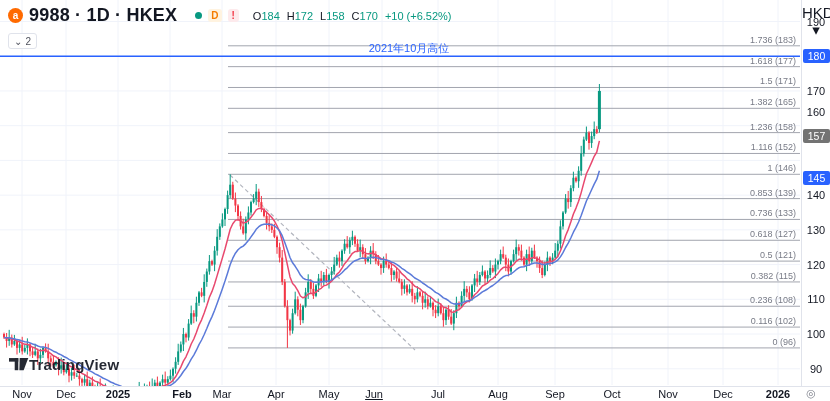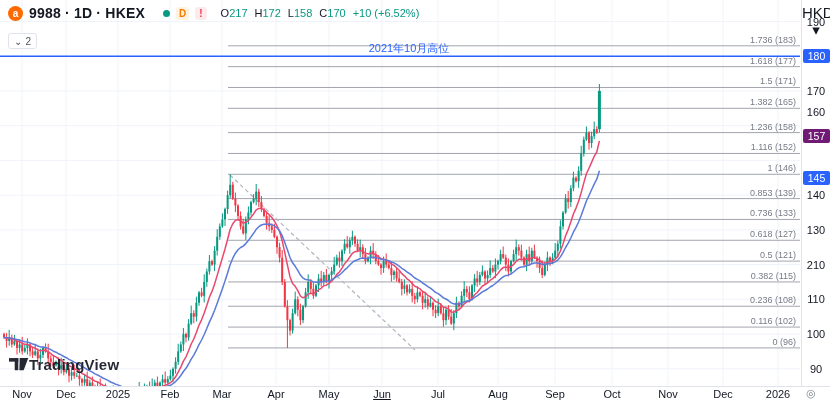--- a/index.html
+++ b/index.html
@@ -5,21 +5,21 @@
   * { margin:0; padding:0; box-sizing:border-box; }
   html,body { width:830px; height:401px; background:#fff; overflow:hidden;
               font-family:"Liberation Sans", sans-serif; }
   #chart-root { position:relative; width:830px; height:401px; background:#fff; }
   #plot-svg { position:absolute; left:0; top:0; }
 
   
   #header { position:absolute; left:8px; top:5px; display:flex; align-items:center; gap:6px; z-index:5; }
   #symbol-logo { width:15px; height:15px; border-radius:50%; background:#ff6a00; color:#fff;
                  font-size:10px; font-weight:bold; display:flex; align-items:center; justify-content:center; }
-  #symbol-title { font-size:14px; font-weight:700; color:#131722; letter-spacing:.2px; }
+  #symbol-title { font-size:18px; font-weight:700; color:#131722; letter-spacing:.2px; }
   .status-dot { width:7px; height:7px; border-radius:50%; background:#089981; margin-left:12px; }
   .status-d { font-size:10px; font-weight:700; color:#f57c00; background:#fff3e0; border-radius:3px; padding:0 3px; line-height:13px; }
   .status-alert { font-size:10px; font-weight:700; color:#f23645; background:#fdeaec; border-radius:3px; padding:0 4px; line-height:13px; }
   #ohlc { display:flex; gap:7px; font-size:11px; margin-left:8px; color:#131722; }
   #ohlc .pair b { font-weight:400; color:#131722; }
   #ohlc .val { color:#089981; }
   #collapse-chip { position:absolute; left:8px; top:33px; display:inline-flex; align-items:center; gap:3px;
                    border:1px solid #e0e3eb; background:#fff; border-radius:3px; padding:0 5px; height:16px;
                    font-size:10px; color:#50535e; z-index:5; }
 
@@ -31,21 +31,21 @@
   #price-axis { position:absolute; left:801px; top:0; width:29px; height:386px; border-left:1px solid #e0e3eb; background:#fff; }
   #currency-toggle { position:absolute; top:4px; left:0; width:100%; text-align:center; font-size:15px; color:#131722; }
   .price-tick { position:absolute; left:0; width:100%; text-align:center; font-size:11px; color:#131722; height:14px; line-height:14px; }
   .price-badge { position:absolute; left:1px; width:27px; height:14px; border-radius:2px; color:#fff;
                  font-size:10.5px; line-height:14px; text-align:center; font-weight:400; }
   #scale-settings { position:absolute; left:806px; top:387px; font-size:11px; color:#787b86; z-index:6; }
 
   
   #time-axis { position:absolute; left:0; top:386px; width:830px; height:23px; border-top:1px solid #e0e3eb; background:#fff; }
   .time-tick { position:absolute; top:1px; transform:translateX(-50%); font-size:11px; color:#131722; white-space:nowrap; }
-  .time-tick.bold { font-weight:400; }
+  .time-tick.bold { font-weight:700; }
 </style>
 </head>
 <body>
 
 <div id="chart-root">
 
   <svg id="plot-svg" width="801" height="386" viewBox="0 0 801 386">
       <line x1="0" y1="21.5" x2="800" y2="21.5" stroke="#f0f3fa" stroke-width="1"></line>
       <line x1="0" y1="56.225" x2="800" y2="56.225" stroke="#f0f3fa" stroke-width="1"></line>
       <line x1="0" y1="90.95" x2="800" y2="90.95" stroke="#f0f3fa" stroke-width="1"></line>
@@ -569,21 +569,21 @@
       <text x="796" y="344.915" fill="#787b86" font-size="9" text-anchor="end" font-family="&quot;Liberation Sans&quot;,sans-serif">0 (96)</text>
     </svg>
 
   <div id="header">
     <div id="symbol-logo">a</div>
     <div id="symbol-title">9988 · 1D · HKEX</div>
     <div class="status-dot"></div>
     <div class="status-d">D</div>
     <div class="status-alert">!</div>
     <div id="ohlc">
-      <span class="pair"><b>O</b><span class="val">217</span></span>
+      <span class="pair"><b>O</b><span class="val">184</span></span>
       <span class="pair"><b>H</b><span class="val">172</span></span>
       <span class="pair"><b>L</b><span class="val">158</span></span>
       <span class="pair"><b>C</b><span class="val">170</span></span>
       <span class="val">+10 (+6.52%)</span>
     </div>
   </div>
   <div id="collapse-chip">
     <span>⌄</span>
     <span>2</span>
   </div>
@@ -599,39 +599,39 @@
 
   <div id="price-axis">
     <div id="currency-toggle">HKD ▾</div>
   <div class="price-tick" style="top: 14.5px;">190</div>
       <div class="price-tick" style="top: 49.225px;">180</div>
       <div class="price-tick" style="top: 83.95px;">170</div>
       <div class="price-tick" style="top: 105px;">160</div>
       <div class="price-tick" style="top: 169px;">150</div>
       <div class="price-tick" style="top: 188.125px;">140</div>
       <div class="price-tick" style="top: 222.85px;">130</div>
-      <div class="price-tick" style="top: 257.575px;">210</div>
+      <div class="price-tick" style="top: 257.575px;">120</div>
       <div class="price-tick" style="top: 292.3px;">110</div>
       <div class="price-tick" style="top: 327.025px;">100</div>
       <div class="price-tick" style="top: 361.75px;">90</div>
       <div class="price-badge" style="top: 49.225px; background: rgb(41, 98, 255);">180</div>
-      <div class="price-badge" style="top: 129.093px; background: #701a75;">157</div>
+      <div class="price-badge" style="top: 129.093px; background: #737373;">157</div>
       <div class="price-badge" style="top: 170.762px; background: rgb(41, 98, 255);">145</div>
     </div>
   <div id="scale-settings">◎</div>
 
   <div id="time-axis">
       <div class="time-tick" style="left: 22px;">Nov</div>
       <div class="time-tick" style="left: 66px;">Dec</div>
       <div class="time-tick bold" style="left: 118px;">2025</div>
-      <div class="time-tick" style="left: 170px;">Feb</div>
+      <div class="time-tick" style="left: 182px; font-weight: bold;">Feb</div>
       <div class="time-tick" style="left: 222px;">Mar</div>
       <div class="time-tick" style="left: 276px;">Apr</div>
       <div class="time-tick" style="left: 329px;">May</div>
-      <div class="time-tick" style="left: 382px; text-decoration: underline;">Jun</div>
+      <div class="time-tick" style="left: 374px; text-decoration: underline;">Jun</div>
       <div class="time-tick" style="left: 438px;">Jul</div>
       <div class="time-tick" style="left: 498px;">Aug</div>
       <div class="time-tick" style="left: 555px;">Sep</div>
       <div class="time-tick" style="left: 612px;">Oct</div>
       <div class="time-tick" style="left: 668px;">Nov</div>
       <div class="time-tick" style="left: 723px;">Dec</div>
       <div class="time-tick bold" style="left: 778px;">2026</div>
     </div>
 </div>
 

